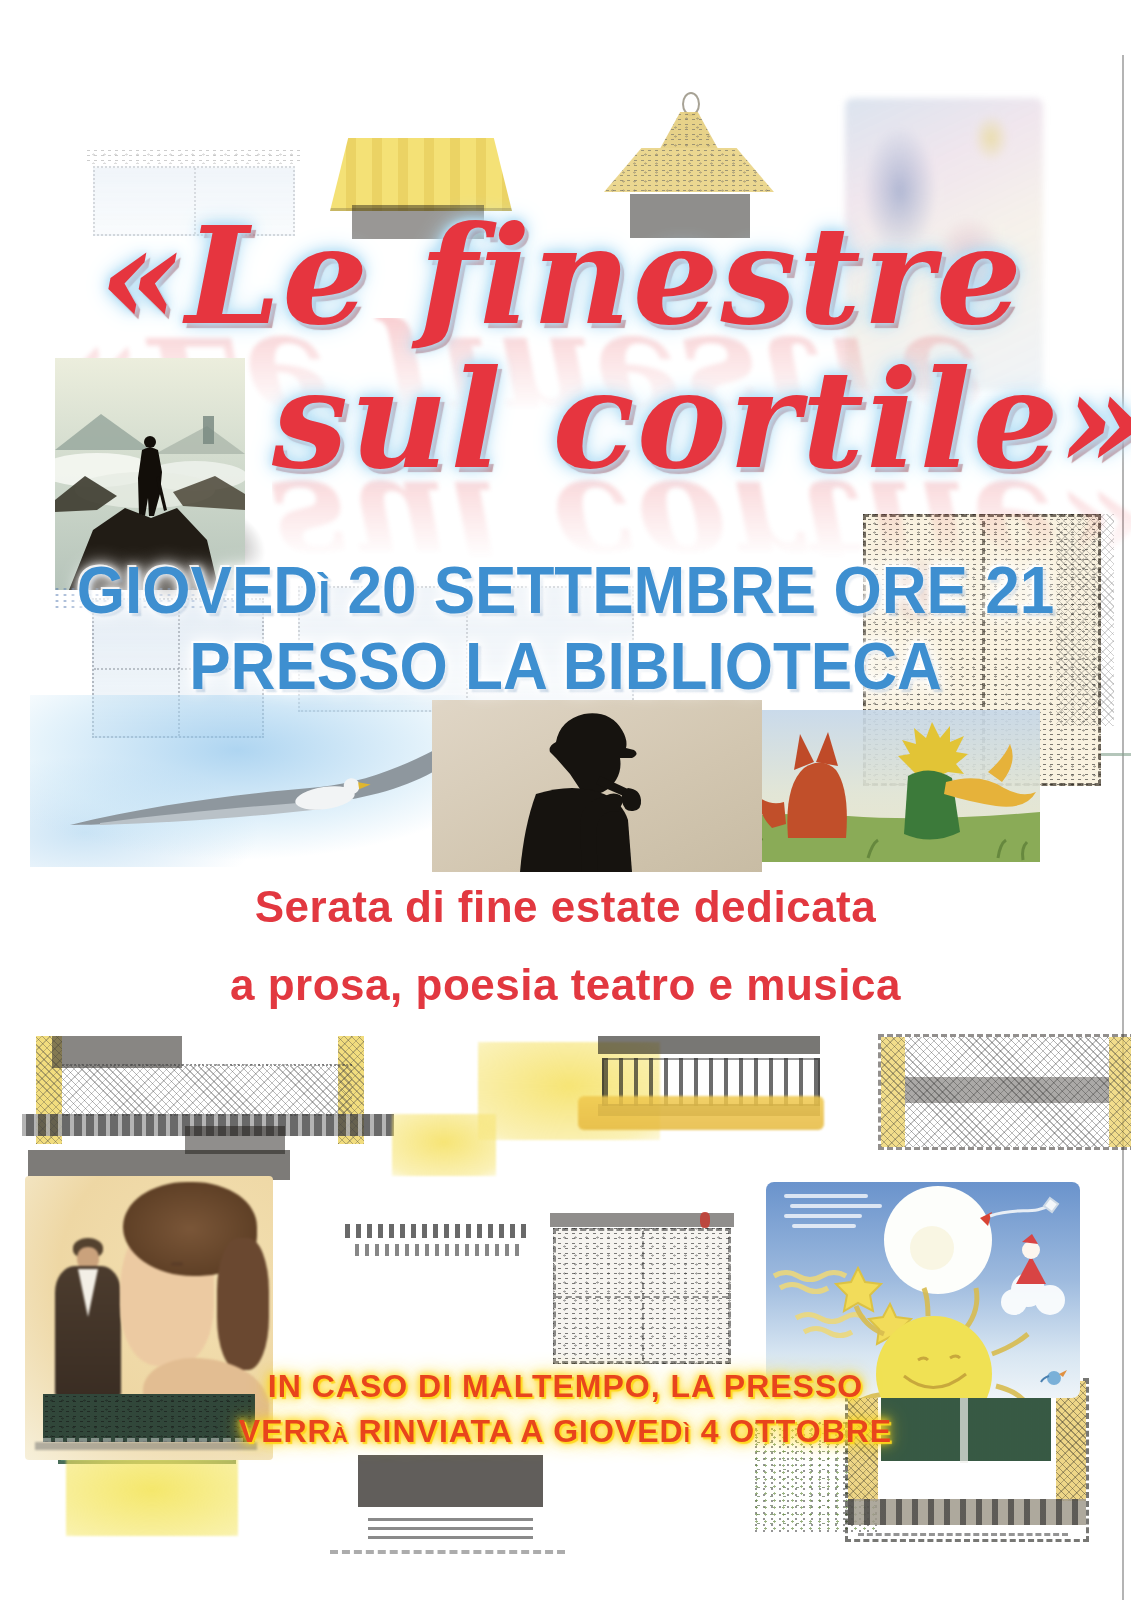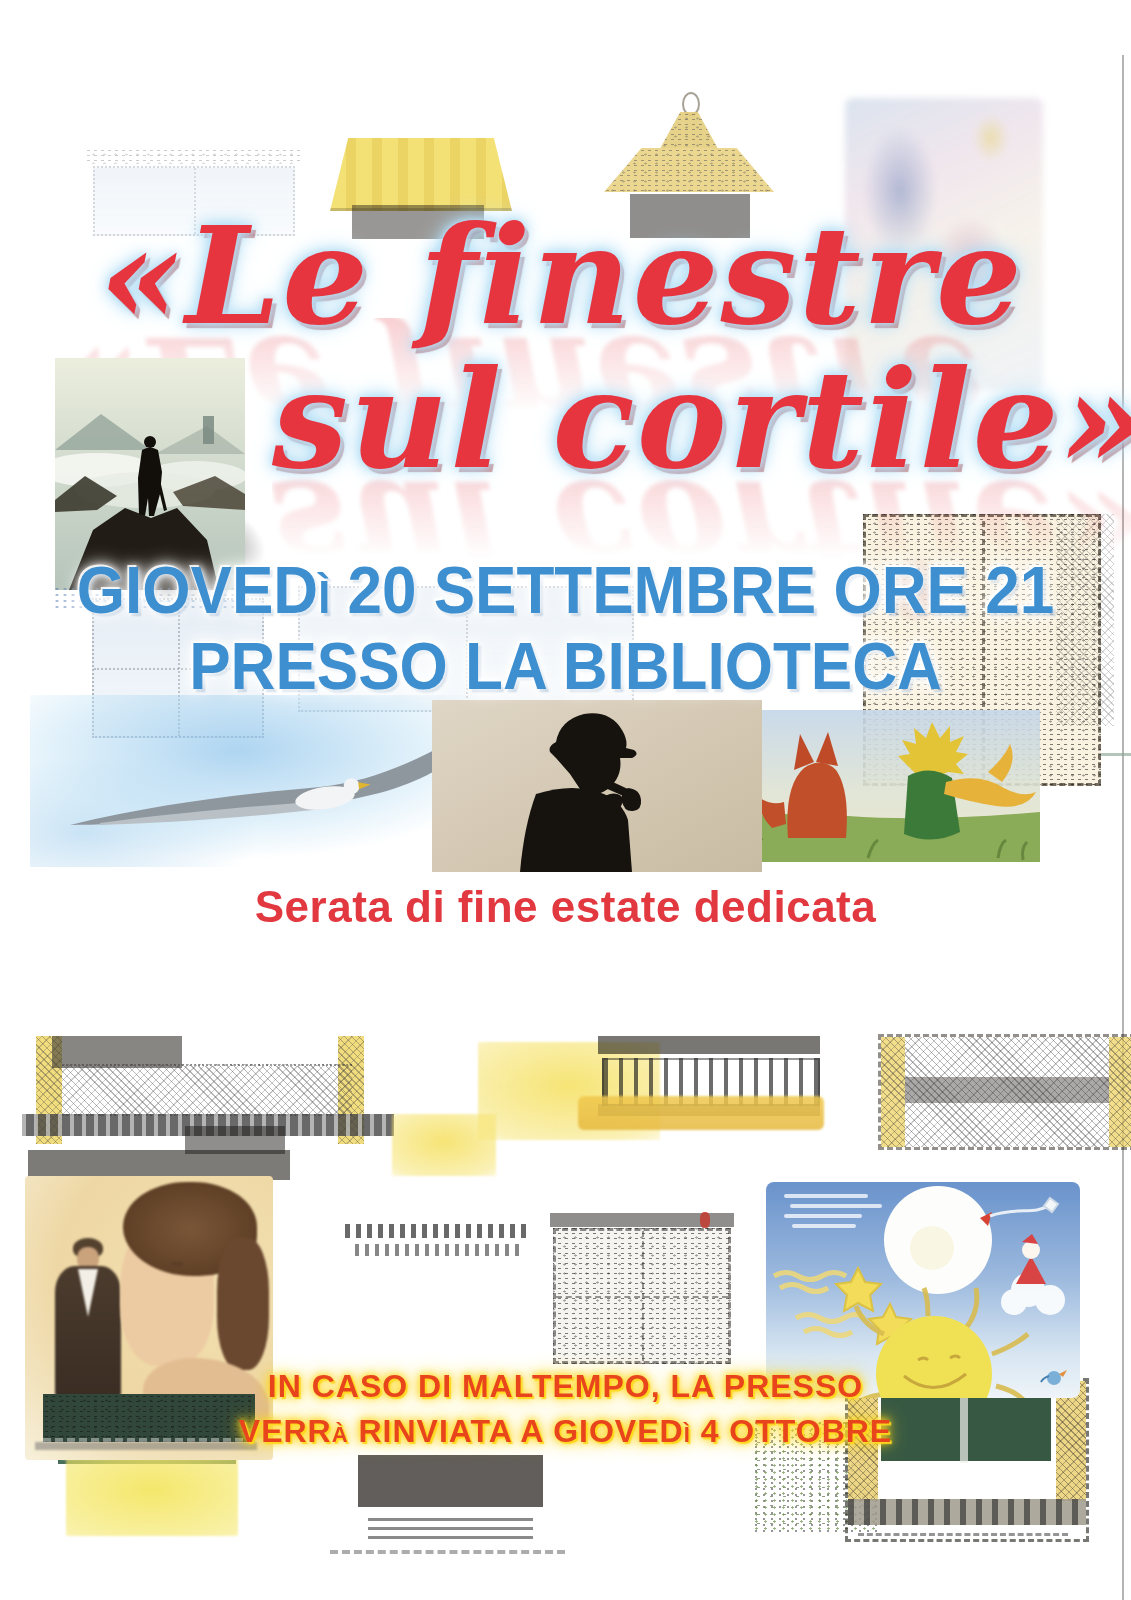--- a/index.html
+++ b/index.html
@@ -198,20 +198,21 @@
           <path d="M70 150 q-2 -14 4 -22"></path>
           <path d="M180 148 q4 -14 10 -18"></path>
         <path d="M310 148 q2 -14 8 -18"></path>
           <path d="M335 150 q-2 -12 4 -18"></path>
       </g>
     </svg>
   </div>
 
   <div class="abs desc">
     <div class="desc-line">Serata di fine estate dedicata</div>
+    <div class="desc-line">a prosa, poesia teatro e musica</div>
   </div>
 
   <div class="abs" style="left:22px;top:1036px;width:372px;height:108px;opacity:.85;z-index:1;">
     <div class="abs xhatch" style="left:14px;top:0;width:26px;height:100%;background-color:rgba(237,208,78,.85);"></div>
     <div class="abs xhatch" style="left:316px;top:0;width:26px;height:100%;background-color:rgba(237,208,78,.85);"></div>
     <div class="abs darkink speckle" style="left:30px;top:0;width:130px;height:32px;opacity:.75;"></div>
     <div class="abs xhatch" style="left:40px;top:28px;width:290px;height:48px;border-top:2px dotted rgba(30,30,30,.5);border-bottom:2px dotted rgba(30,30,30,.5);"></div>
     <div class="abs" style="left:0;top:78px;width:372px;height:22px;background:rgba(35,35,35,.8);
       background-image:repeating-linear-gradient(90deg,rgba(255,255,255,.5) 0 4px,transparent 4px 12px);"></div>
   </div>

